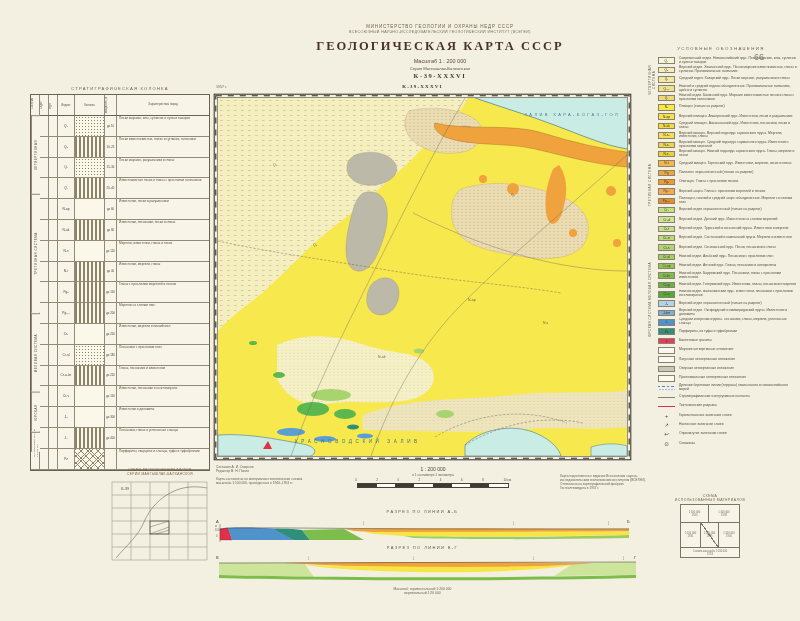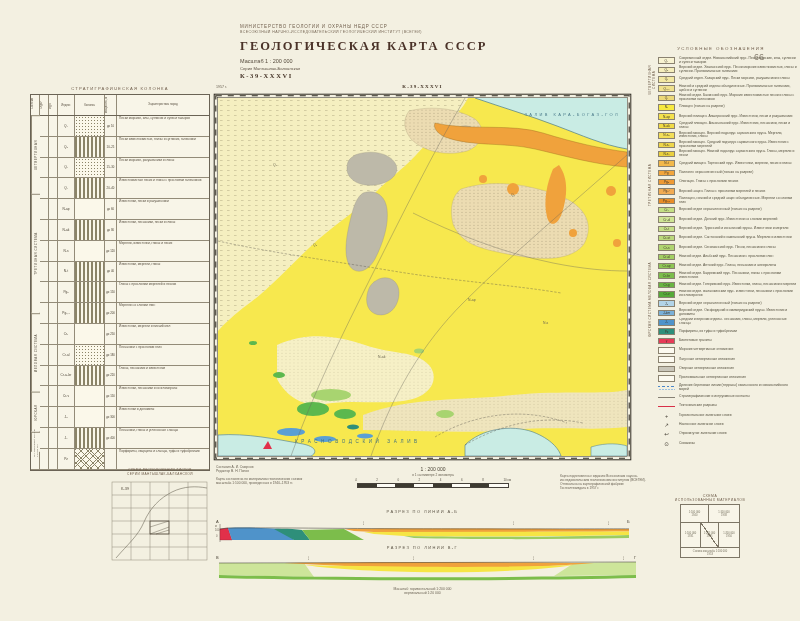--- a/index.html
+++ b/index.html
@@ -2,21 +2,21 @@
 <html><head>
 <meta charset="utf-8">
 <style>
   html,body{margin:0;padding:0;background:#d9d5c5;}
   #sheet{position:relative;width:800px;height:621px;background:#f3f0e1;
          font-family:"Liberation Sans",sans-serif;color:#3e382c;overflow:hidden;
          box-shadow:0 0 6px rgba(0,0,0,.3);}
   .abs{position:absolute;}
 
   
-  .hdr{left:240px;top:24px;width:400px;}
+  .hdr{left:240px;top:24px;width:400px;text-align:center;}
   .hdr-min{font-size:4.5px;letter-spacing:.8px;color:#6f5d4b;}
   .hdr-inst{font-size:3.6px;letter-spacing:.4px;color:#7a6a58;margin-top:1px;}
   .hdr-title{font-family:"Liberation Serif",serif;font-size:12.5px;font-weight:bold;
              letter-spacing:2px;color:#4a3228;margin-top:5px;}
   .hdr-scale{font-size:5.5px;margin-top:4px;color:#554a3c;}
   .hdr-series{font-size:4.2px;margin-top:2px;color:#5f5346;}
   .hdr-sheet{font-family:"Liberation Serif",serif;font-size:6.5px;font-weight:bold;
              letter-spacing:1.6px;margin-top:1px;color:#463528;}
   .pageno{right:36px;top:52px;font-size:9px;color:#8a8172;}
 

